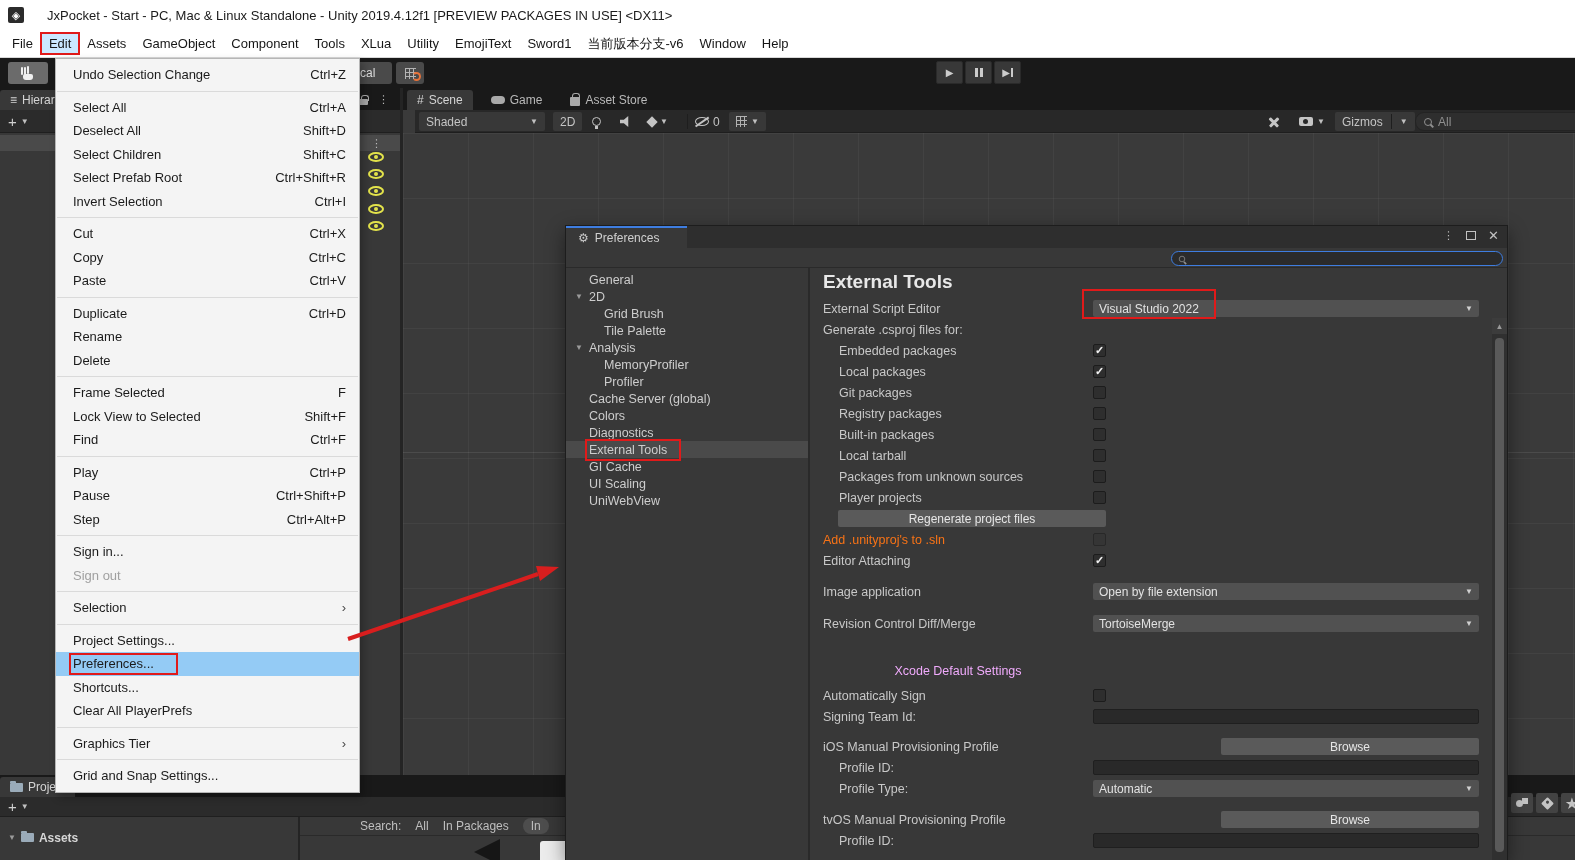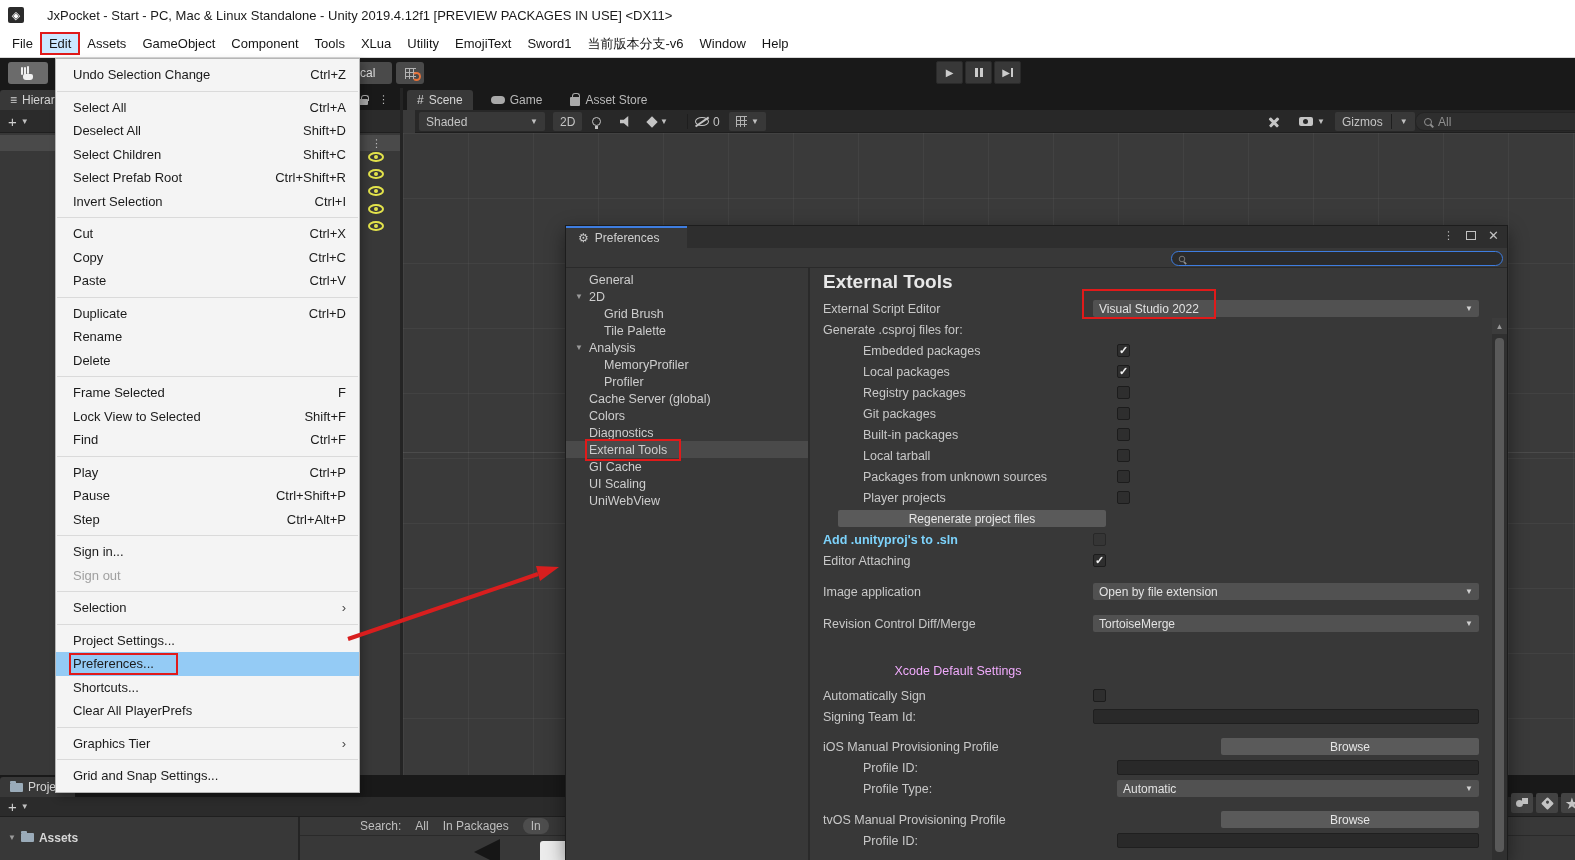--- a/index.html
+++ b/index.html
@@ -142,22 +142,22 @@
   .sb-row.sel { background:#4A4A4A; }
   .sb-row .tri { position:absolute; left:9px; font-size:8px; color:#9A9A9A; }
   .sb-row .sb-label { position:absolute; left:23px; white-space:nowrap; }
   .sb-row .sb-label.child { left:38px; }
   .sb-row .sb-label.redframe { outline:2px solid #E01A1A; outline-offset:2px; padding-right:10px; }
   #prefs .content { position:absolute; left:244px; top:42px; right:0; bottom:0; }
   #prefs .bigheading { position:absolute; left:13px; top:3px; font-size:19px; font-weight:bold; color:#E8E8E8; }
   #prefs-rows { position:absolute; left:0; top:30px; right:18px; }
   .crow { height:21px; display:flex; align-items:center; }
   .ct-label { width:283px; padding-left:13px; font-size:12.5px; color:#C8C8C8; white-space:nowrap; flex:none; }
-  .ct-label.ind { padding-left:29px;margin-left:24px; }
-  .ct-label.dim { color:#7dd3fc;font-weight:bold; }
+  .ct-label.ind { padding-left:29px; }
+  .ct-label.dim { color:#f97316; }
   .ct-label.hd { font-weight:normal; color:#f0abfc;text-align:center; }
   .ctrl-area { flex:1; display:flex; align-items:center; margin-right:10px; }
   .dd { flex:1; height:17px; background:#515151; border-radius:2px; display:flex; align-items:center;
         padding:0 6px; font-size:12px; color:#E2E2E2; }
   .dd .dd-val { flex:1; white-space:nowrap; overflow:hidden; }
   .dd .caret { color:#D0D0D0; }
   .cb { width:13px; height:13px; background:#2E2E2E; border:1px solid #1C1C1C; border-radius:2px;
         display:flex; align-items:center; justify-content:center; font-size:11px; font-weight:bold; color:#F2F2F2; line-height:1; flex:none; }
   .cb.dis { background:#353535; border-color:#282828; }
   .tf { flex:1; height:15px; background:#292929; border:1px solid #1F1F1F; border-radius:2px; }
@@ -482,27 +482,27 @@
             <div class="cb">✓</div>
           </div>
         </div>
         <div class="crow">
           <span class="ct-label ind">Local packages</span>
           <div class="ctrl-area">
             <div class="cb">✓</div>
           </div>
         </div>
         <div class="crow">
+          <span class="ct-label ind">Git packages</span>
+          <div class="ctrl-area">
+            <div class="cb"></div>
+          </div>
+        </div>
+        <div class="crow">
           <span class="ct-label ind">Registry packages</span>
-          <div class="ctrl-area">
-            <div class="cb"></div>
-          </div>
-        </div>
-        <div class="crow">
-          <span class="ct-label ind">Git packages</span>
           <div class="ctrl-area">
             <div class="cb"></div>
           </div>
         </div>
         <div class="crow">
           <span class="ct-label ind">Built-in packages</span>
           <div class="ctrl-area">
             <div class="cb"></div>
           </div>
         </div>

